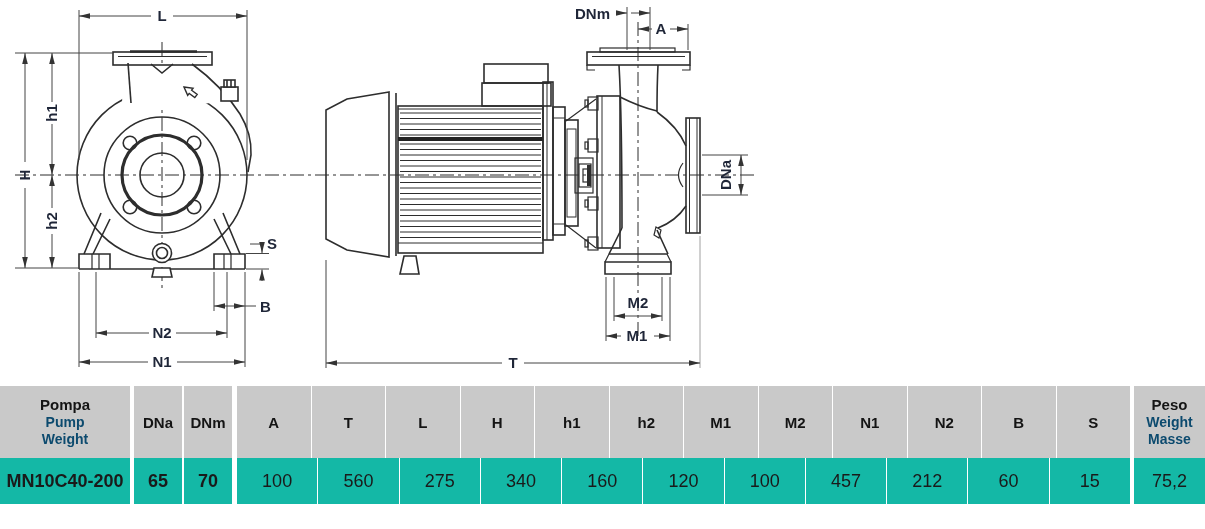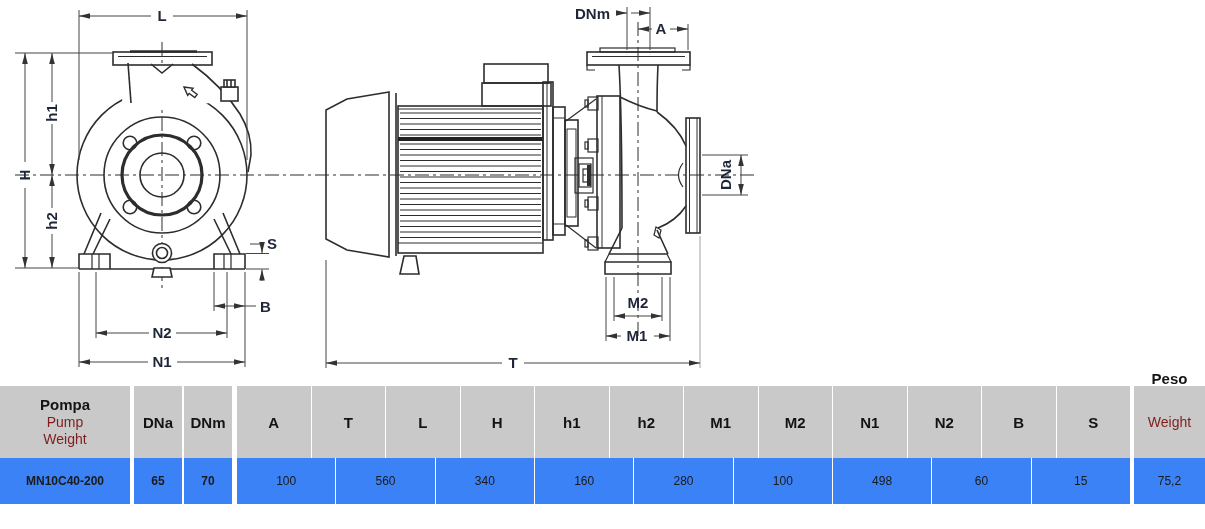--- a/index.html
+++ b/index.html
@@ -12,25 +12,25 @@
   
   .dim-table{position:absolute;left:0;top:386px;width:1205px;}
   .trow{display:flex;width:1205px;}
   .cell{box-sizing:border-box;display:flex;flex-direction:column;align-items:center;justify-content:center;text-align:center;}
   .head{background:#c9c9c9;height:72px;color:#141414;}
   .c-pump{width:130px;}
   .c-dna{width:48px;margin-left:4px;}
   .c-dnm{width:48px;margin-left:2px;}
   .c-dim{flex:1;margin-left:1px;}
   .c-dim.first{margin-left:5px;}
-  .c-peso{width:71px;margin-left:4px;gap:26px;}
+  .c-peso{width:71px;margin-left:4px;}
   .head .h-main{font-weight:bold;font-size:15px;line-height:18px;}
-  .head .h-sub{font-weight:normal;font-size:14px;line-height:17px;color:#7f1d1d;}
+  .head .h-sub{font-weight:bold;font-size:14px;line-height:17px;color:#0c4a6e;}
   .head .h-dim{font-weight:bold;font-size:15px;}
-  .vrow .cell{height:46px;background:#3b82f6;color:#1a1a1a;font-size:12px;}
+  .vrow .cell{height:46px;background:#14b8a6;color:#1a1a1a;font-size:18px;}
   .vrow .bold{font-weight:bold;}
 </style>
 </head>
 <body>
 
 <div class="screen">
 
   <div class="drawing-wrap">
   <svg width="1205" height="385" viewBox="0 0 1205 385">
     <defs>
@@ -299,24 +299,26 @@
         <span class="h-sub">Weight</span>
         <span class="h-sub">Masse</span>
       </div>
     </div>
     <div class="trow vrow">
       <div class="cell c-pump bold">MN10C40-200</div>
       <div class="cell c-dna bold">65</div>
       <div class="cell c-dnm bold">70</div>
       <div class="cell c-dim first">100</div>
       <div class="cell c-dim">560</div>
+      <div class="cell c-dim">275</div>
       <div class="cell c-dim">340</div>
       <div class="cell c-dim">160</div>
-      <div class="cell c-dim">280</div>
+      <div class="cell c-dim">120</div>
       <div class="cell c-dim">100</div>
-      <div class="cell c-dim">498</div>
+      <div class="cell c-dim">457</div>
+      <div class="cell c-dim">212</div>
       <div class="cell c-dim">60</div>
       <div class="cell c-dim">15</div>
       <div class="cell c-peso">75,2</div>
     </div>
   </div>
 
 </div>
 
 </body></html>

